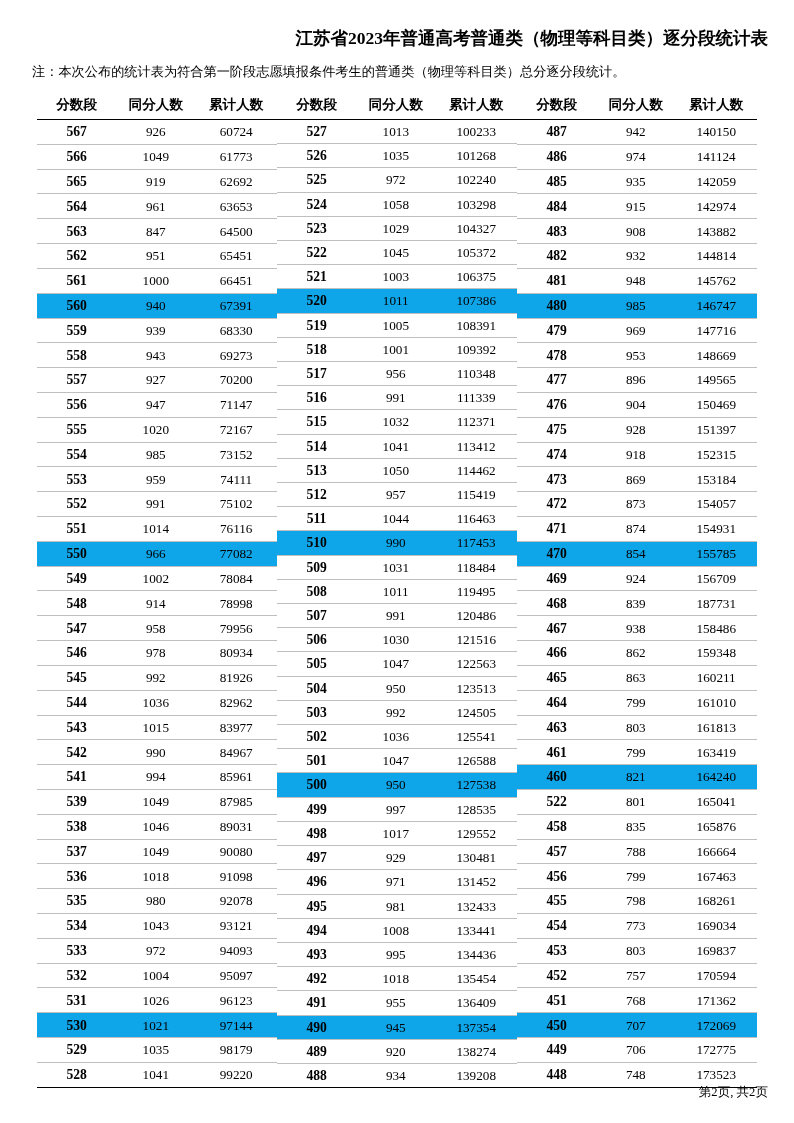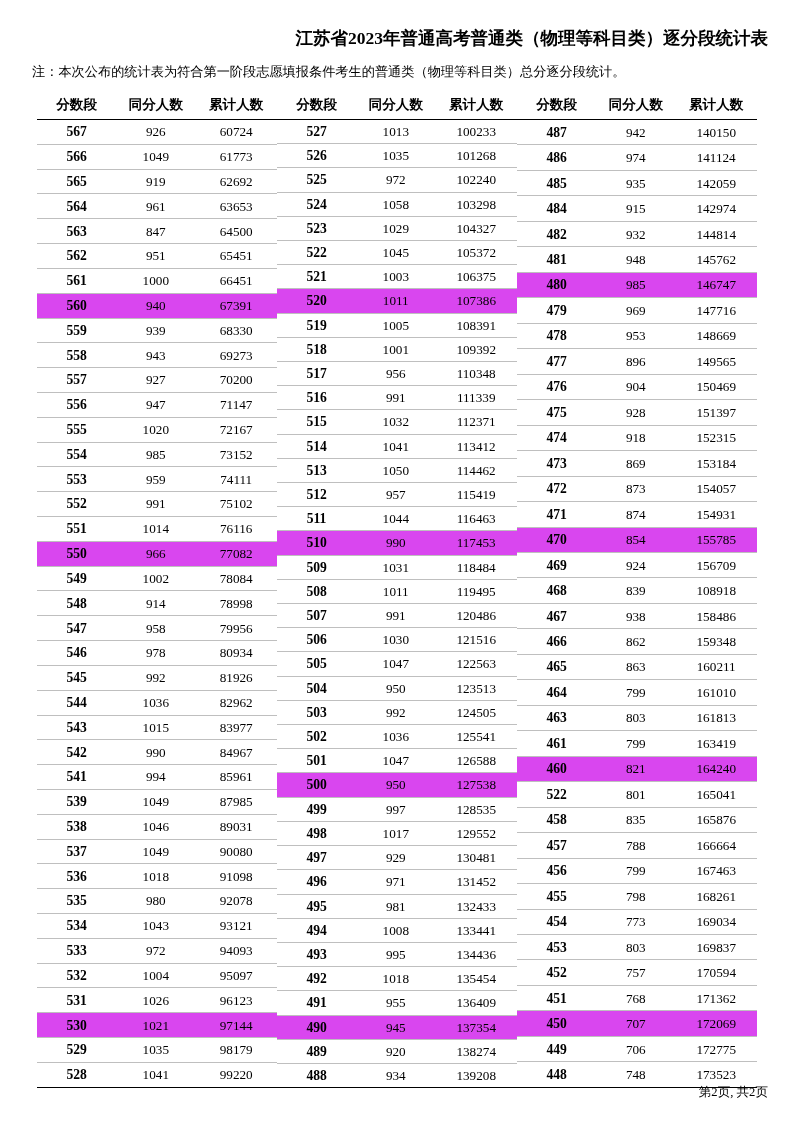--- a/index.html
+++ b/index.html
@@ -61,21 +61,21 @@
     padding: 2px 0 2px 0;
     border-bottom: 1px solid #bfbfbf;
     height: 19.2px;
     line-height: 19.2px;
   }
   table.score-table td.seg {
     font-weight: bold;
     font-size: 13.6px;
   }
   table.score-table tr.shaded td {
-    background: #d946ef;
+    background: #0ea5e9;
   }
   table.score-table tr.last td {
     border-bottom: 1.6px solid #000;
   }
   col.c-seg { width: 33%; }
   col.c-same { width: 33%; }
   col.c-cum { width: 34%; }
   .footer {
     position: absolute;
     right: 26px;
@@ -548,20 +548,25 @@
             <td class="seg">485</td>
             <td>935</td>
             <td>142059</td>
           </tr>
           <tr>
             <td class="seg">484</td>
             <td>915</td>
             <td>142974</td>
           </tr>
           <tr>
+            <td class="seg">483</td>
+            <td>908</td>
+            <td>143882</td>
+          </tr>
+          <tr>
             <td class="seg">482</td>
             <td>932</td>
             <td>144814</td>
           </tr>
           <tr>
             <td class="seg">481</td>
             <td>948</td>
             <td>145762</td>
           </tr>
           <tr class="shaded">
@@ -620,21 +625,21 @@
             <td>155785</td>
           </tr>
           <tr>
             <td class="seg">469</td>
             <td>924</td>
             <td>156709</td>
           </tr>
           <tr>
             <td class="seg">468</td>
             <td>839</td>
-            <td>108918</td>
+            <td>187731</td>
           </tr>
           <tr>
             <td class="seg">467</td>
             <td>938</td>
             <td>158486</td>
           </tr>
           <tr>
             <td class="seg">466</td>
             <td>862</td>
             <td>159348</td>

